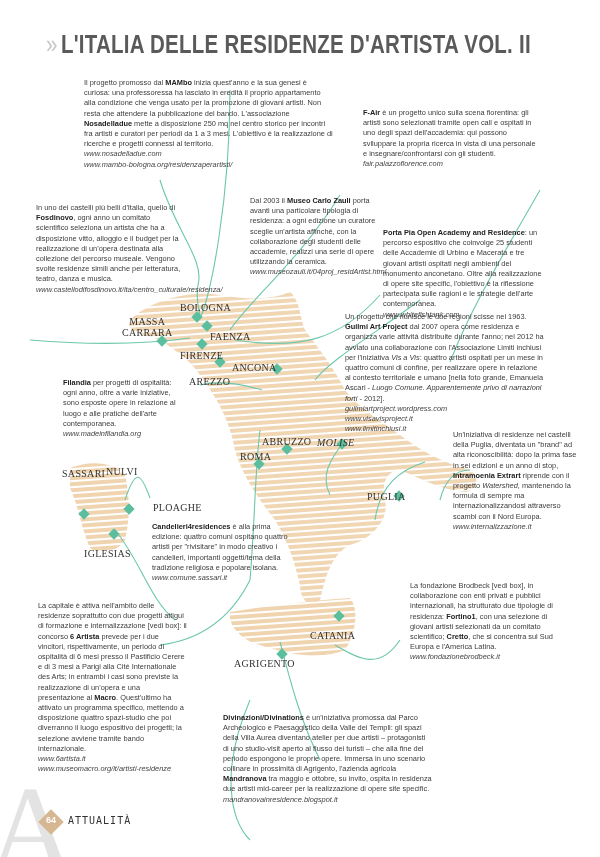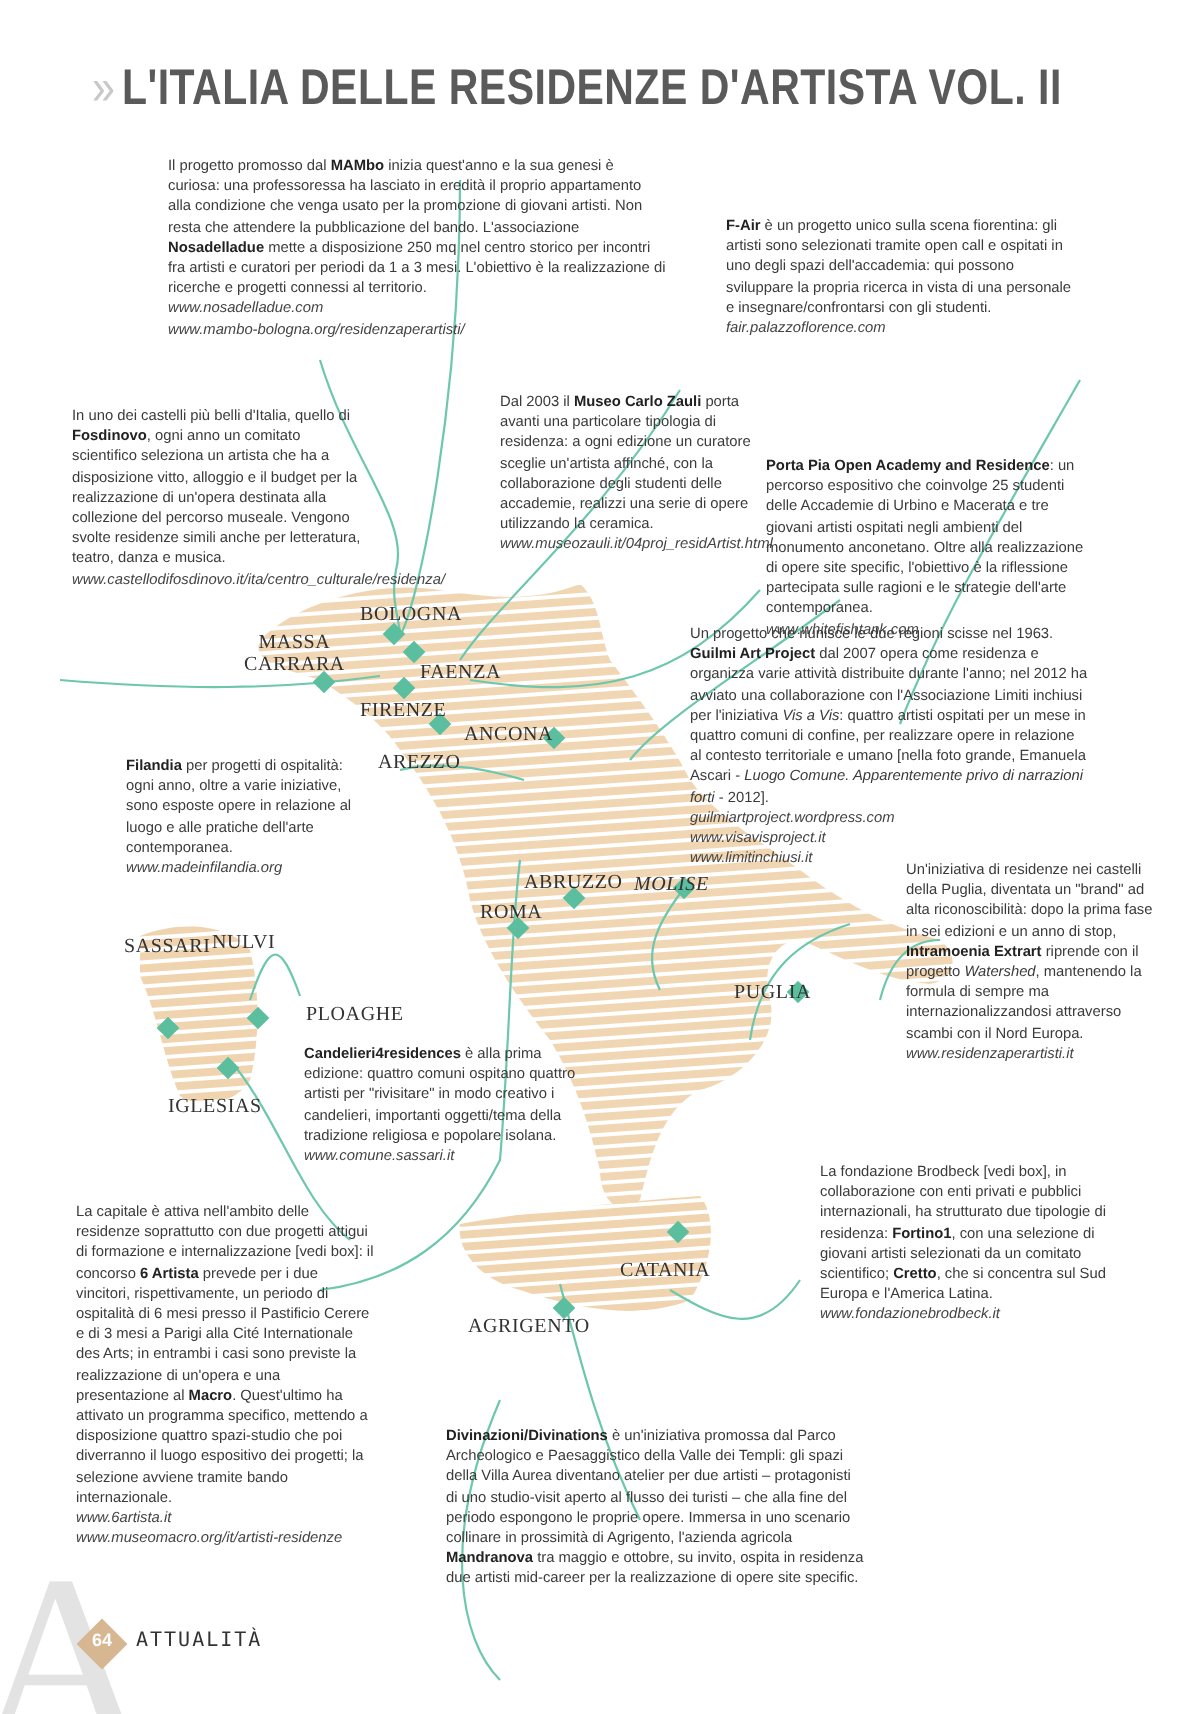--- a/index.html
+++ b/index.html
@@ -130,39 +130,40 @@
   <a class="url">www.limitinchiusi.it</a>
 </div>
 
 <div class="block" style="left:63px;top:378px;width:120px;">
   <b>Filandia</b><span> per progetti di ospitalità: ogni anno, oltre a varie iniziative, sono esposte opere in relazione al luogo e alle pratiche dell'arte contemporanea.</span>
   <a class="url">www.madeinfilandia.org</a>
 </div>
 
 <div class="block" style="left:453px;top:430px;width:125px;">
   <span>Un'iniziativa di residenze nei castelli della Puglia, diventata un "brand" ad alta riconoscibilità: dopo la prima fase in sei edizioni e un anno di stop, </span><b>Intramoenia Extrart</b><span> riprende con il progetto </span><i>Watershed</i><span>, mantenendo la formula di sempre ma internazionalizzandosi attraverso scambi con il Nord Europa.</span>
-  <a class="url">www.residenzaperartisti.it</a>
+  <a class="url">www.internalizzazione.it</a>
 </div>
 
 <div class="block" style="left:152px;top:522px;width:150px;">
   <b>Candelieri4residences</b><span> è alla prima edizione: quattro comuni ospitano quattro artisti per "rivisitare" in modo creativo i candelieri, importanti oggetti/tema della tradizione religiosa e popolare isolana.</span>
   <a class="url">www.comune.sassari.it</a>
 </div>
 
 <div class="block" style="left:38px;top:601px;width:150px;">
   <span>La capitale è attiva nell'ambito delle residenze soprattutto con due progetti attigui di formazione e internalizzazione [vedi box]: il concorso </span><b>6 Artista</b><span> prevede per i due vincitori, rispettivamente, un periodo di ospitalità di 6 mesi presso il Pastificio Cerere e di 3 mesi a Parigi alla Cité Internationale des Arts; in entrambi i casi sono previste la realizzazione di un'opera e una presentazione al </span><b>Macro</b><span>. Quest'ultimo ha attivato un programma specifico, mettendo a disposizione quattro spazi-studio che poi diverranno il luogo espositivo dei progetti; la selezione avviene tramite bando internazionale.</span>
   <a class="url">www.6artista.it</a>
   <a class="url">www.museomacro.org/it/artisti-residenze</a>
 </div>
 
 <div class="block" style="left:410px;top:581px;width:155px;">
   <span>La fondazione Brodbeck [vedi box], in collaborazione con enti privati e pubblici internazionali, ha strutturato due tipologie di residenza: </span><b>Fortino1</b><span>, con una selezione di giovani artisti selezionati da un comitato scientifico; </span><b>Cretto</b><span>, che si concentra sul Sud Europa e l'America Latina.</span>
   <a class="url">www.fondazionebrodbeck.it</a>
 </div>
 
 <div class="block" style="left:223px;top:713px;width:210px;">
   <b>Divinazioni/Divinations</b><span> è un'iniziativa promossa dal Parco Archeologico e Paesaggistico della Valle dei Templi: gli spazi della Villa Aurea diventano atelier per due artisti – protagonisti di uno studio-visit aperto al flusso dei turisti – che alla fine del periodo espongono le proprie opere. Immersa in uno scenario collinare in prossimità di Agrigento, l'azienda agricola </span><b>Mandranova</b><span> tra maggio e ottobre, su invito, ospita in residenza due artisti mid-career per la realizzazione di opere site specific.</span>
+  <a class="url">mandranovainresidence.blogspot.it</a>
 </div>
 
 <div class="footer-a">A</div>
 <div class="badge"></div>
 <div class="badge-num">64</div>
 <div class="section">ATTUALITÀ</div>
 
 </body></html>

